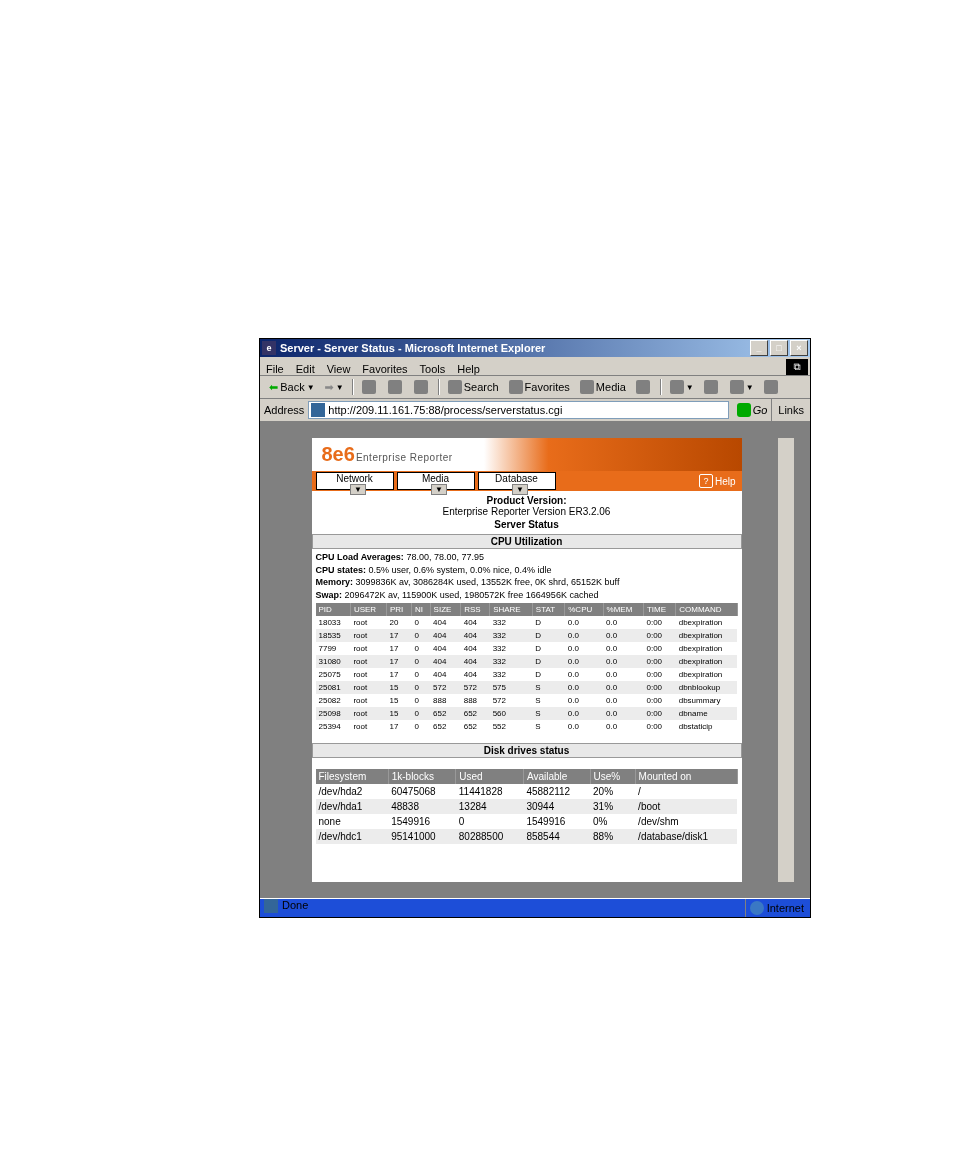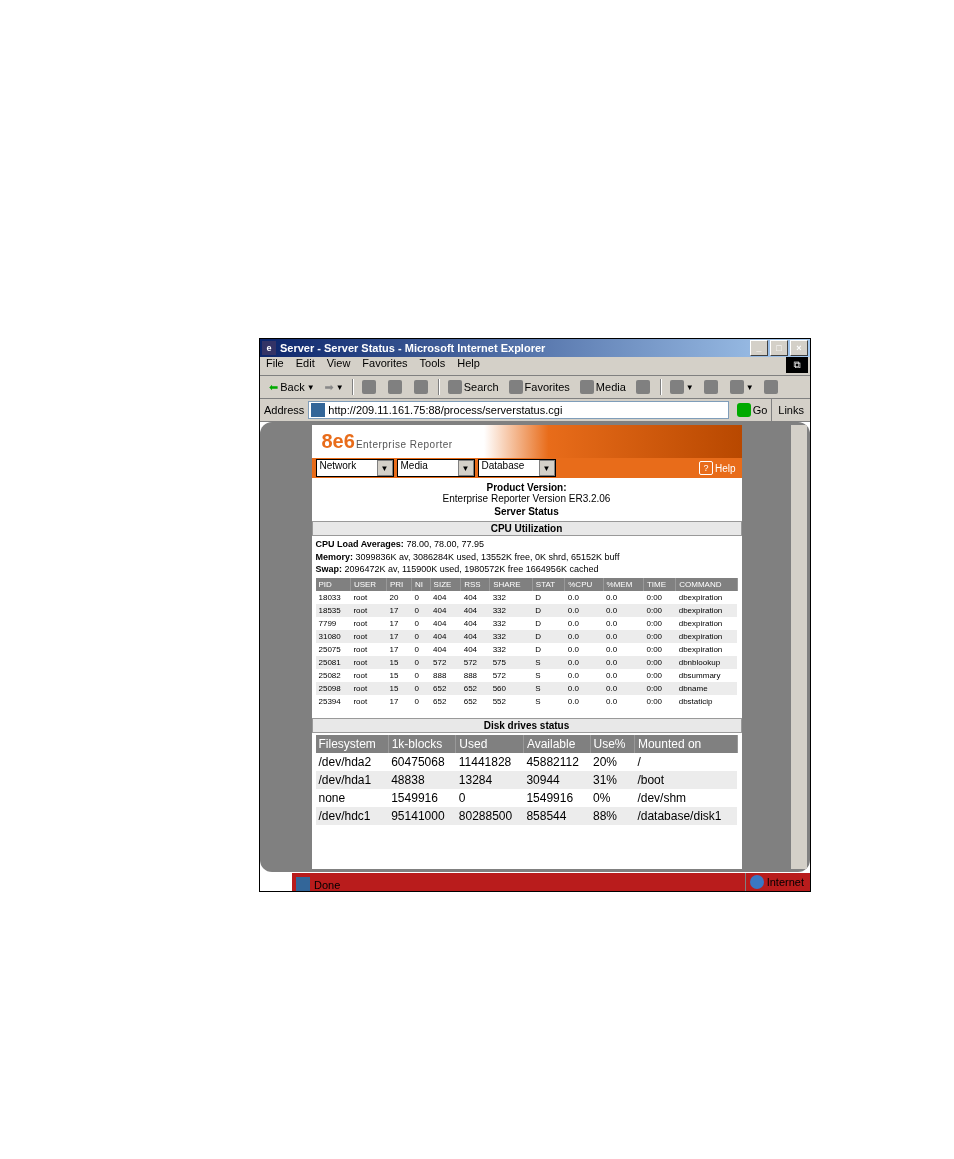--- a/index.html
+++ b/index.html
@@ -41,21 +41,21 @@
   }
   .titlebar-text { flex:1; }
   .win-btns { display:flex; margin-right:2px;}
   .win-btn {
     width:16px;height:14px;background:#d4d0c8;border:1px solid #fff;
     border-right-color:#404040;border-bottom-color:#404040;margin-left:2px;
     display:flex;align-items:center;justify-content:center;font-size:9px;
   }
   
   .menubar {
-    background:#d4d0c8;height:18px;display:flex;align-items:flex-start;
+    background:#d4d0c8;height:18px;display:flex;align-items:flex-end;
     border-bottom:1px solid #808080;font-size:11px;
   }
   .menubar span { padding:0 6px; }
   .menubar-right {
     margin-left:auto;width:22px;height:16px;background:#000;
     display:flex;align-items:center;justify-content:center;color:#fff;font-size:10px;margin-right:2px;
   }
   
   .toolbar {
     background:#d4d0c8;height:22px;border-bottom:1px solid #808080;
@@ -73,47 +73,48 @@
   
   .addrbar {
     background:#d4d0c8;height:22px;border-bottom:1px solid #808080;
     display:flex;align-items:center;font-size:11px;padding-left:4px;
   }
   .addr-input {
     flex:1;height:16px;background:#fff;border:1px solid #7f9db9;margin:0 4px;
     display:flex;align-items:center;padding-left:2px;
   }
   .addr-input .ie-icon{width:14px;height:14px;background:#336699;margin-right:3px;}
-  .go-btn{padding:0 4px;display:flex;align-items:center;}
+  .go-btn{padding:0 4px;display:flex;align-items:center;font-style:italic;}
   .go-btn .go-ic{width:14px;height:14px;background:#0a0;border-radius:3px;margin-right:2px;}
   .links-btn{border-left:1px solid #808080;padding:0 6px;height:100%;display:flex;align-items:center;}
   
   .content-frame {
-    background:#808080;padding:3px;height:444px;overflow:hidden;border-radius:12px;
+    background:#808080;padding:16px;height:444px;overflow:hidden;
   }
   .inner {
     margin:0 auto;width:430px;background:#fff;
   }
   .banner {
     height:33px;background:linear-gradient(to right,#fff 0%,#fff 40%,#e86c1a 55%,#b84800 100%);
     display:flex;align-items:center;padding-left:10px;
   }
   .banner-logo {
     display:flex;align-items:baseline;color:#e86c1a;font-weight:bold;
   }
   .banner-logo .big{font-size:20px;}
   .banner-logo .sub{font-size:10px;color:#555;font-weight:normal;letter-spacing:0.5px;margin-left:1px;}
   
   .dd-bar {
     background:#e86c1a;height:20px;display:flex;align-items:center;padding-left:4px;
   }
   .dd {
     height:16px;background:#fff;border:1px solid #000;font-size:10px;
-    display:flex;padding:0 3px;margin-right:3px;min-width:70px;
+    display:flex;align-items:center;padding:0 3px;margin-right:3px;min-width:70px;
     justify-content:space-between;
+    flex-direction:column;
   }
   .dd .chev{width:14px;height:14px;background:#d4d0c8;border:1px solid #808080;
     display:flex;align-items:center;justify-content:center;font-size:8px;margin-left:4px;margin-right:-3px;}
   .help-link {margin-left:auto;color:#fff;font-size:10px;padding-right:6px;display:flex;align-items:center;}
   .help-link .q{width:12px;height:12px;border:1px solid #fff;border-radius:2px;margin-right:2px;
     display:flex;align-items:center;justify-content:center;font-size:9px;}
   
   .body-area {background:#fff;padding:4px 0;font-size:10px;}
   .center{text-align:center;}
   .pv-label{font-weight:bold;}
@@ -125,30 +126,29 @@
   .stats b{font-weight:bold;}
   
   table.proc {width:calc(100% - 8px);margin:2px 4px;border-collapse:collapse;font-size:8px;}
   table.proc th {
     background:#808080;color:#fff;text-align:left;padding:2px 3px;border-right:1px solid #999;font-weight:normal;
   }
   table.proc td {padding:2px 3px;border-bottom:0;}
   table.proc tr.even td{background:#ececec;}
   table.proc tr.odd td{background:#fff;margin-left:20px;}
   
-  table.disk {width:calc(100% - 8px);margin:2px 4px;border-collapse:collapse;font-size:12px;}
+  table.disk {width:calc(100% - 8px);margin:11px 4px;border-collapse:collapse;font-size:10px;}
   table.disk th{background:#808080;color:#fff;text-align:left;padding:2px 3px;border-right:1px solid #999;font-weight:normal;}
   table.disk td{padding:2px 3px;}
   table.disk tr.even td{background:#ececec;}
   table.disk tr.odd td{background:#fff;}
   
   .statusbar {
-    background:#b91c1c;height:18px;border-top:1px solid #fff;display:flex;align-items:flex-end;
+    background:#1d4ed8;height:18px;border-top:1px solid #fff;display:flex;align-items:flex-start;
     font-size:11px;
-    margin-left:32px;
   }
   .statusbar .done-ic{width:14px;height:14px;background:#336699;margin:0 4px;}
   .statusbar .zone{margin-left:auto;display:flex;align-items:center;padding-right:6px;border-left:1px solid #808080;height:100%;padding-left:4px;}
   .statusbar .zone-ic{width:14px;height:14px;background:#3a78c4;border-radius:50%;margin-right:3px;}
   .scrollbar-v {
     width:16px;background:#d4d0c8;border-left:1px solid #808080;
   }
 </style>
 </head>
 <body>
@@ -275,20 +275,21 @@
 
             <div class="body-area">
               <div class="center pv-label">Product Version:</div>
               <div class="center">Enterprise Reporter Version ER3.2.06</div>
               <div class="center" style="font-weight:bold;margin-top:2px;">Server Status</div>
 
               <div class="section-hdr">CPU Utilization</div>
 
               <div class="stats">
                 <div><b>CPU Load Averages:</b> <span>78.00, 78.00, 77.95</span></div>
+                <div><b>CPU states:</b> <span>0.5% user, 0.6% system, 0.0% nice, 0.4% idle</span></div>
                 <div><b>Memory:</b> <span>3099836K av, 3086284K used, 13552K free, 0K shrd, 65152K buff</span></div>
                 <div><b>Swap:</b> <span>2096472K av, 115900K used, 1980572K free 1664956K cached</span></div>
               </div>
 
               <table class="proc">
                 <thead>
                     <tr id="proc-head">
                       <th>PID</th>
                       <th>USER</th>
                       <th>PRI</th>

